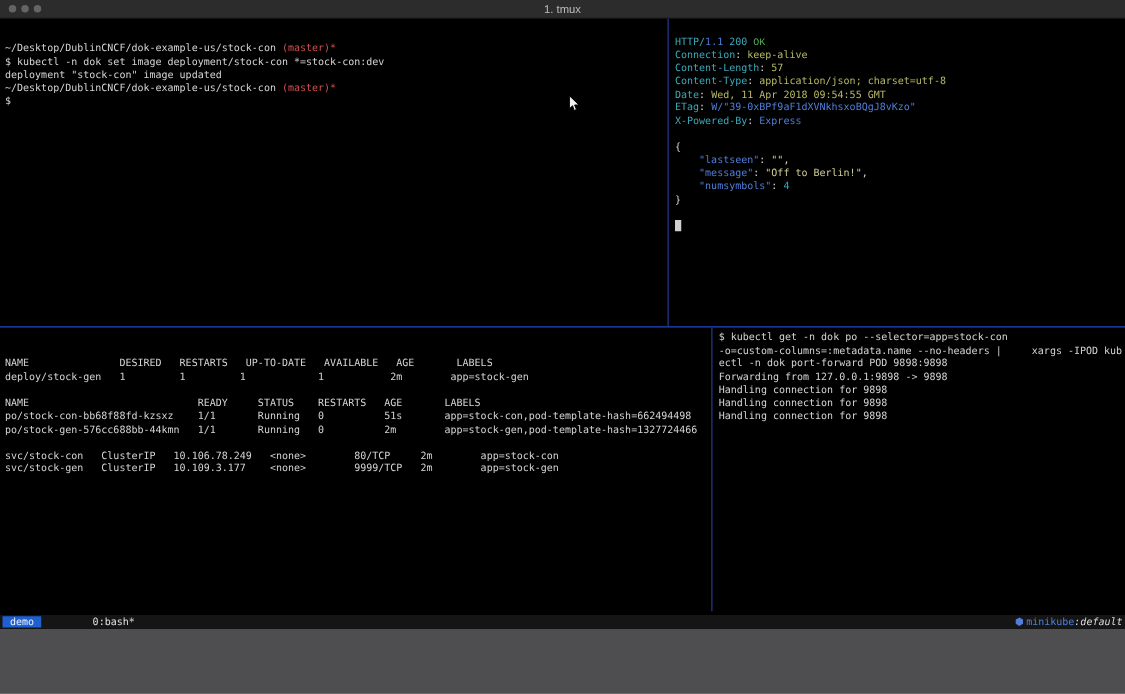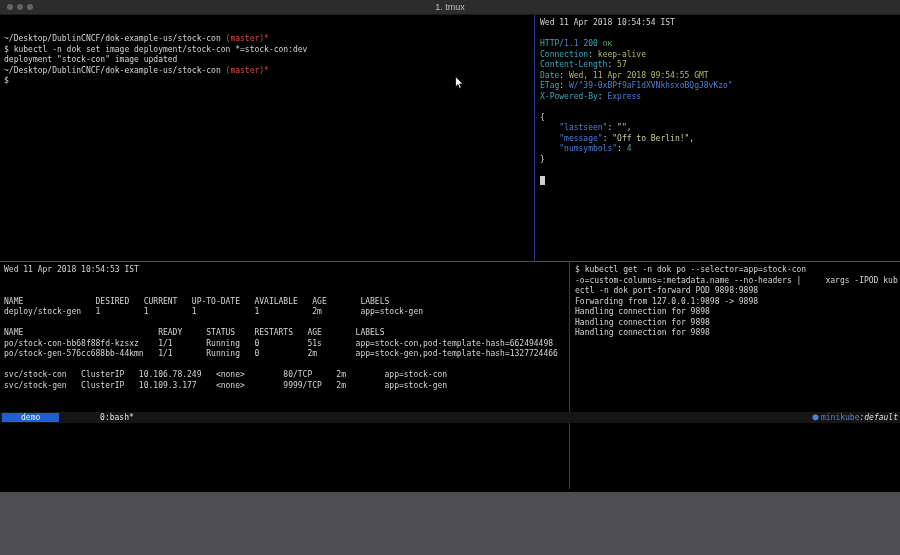--- a/index.html
+++ b/index.html
@@ -1,18 +1,18 @@
 <!DOCTYPE html>
 <html><head>
 <meta charset="utf-8">
 <style>
   html,body{margin:0;padding:0;}
   .screen{position:relative;width:900px;height:555px;background:#4e4e50;overflow:hidden;
           font-family:"DejaVu Sans Mono",monospace;}
-  .window{position:absolute;left:0;top:0;width:900px;height:423px;background:#000;}
+  .window{position:absolute;left:0;top:0;width:900px;height:503px;background:#000;}
   
   .titlebar{position:relative;height:14px;background:#2c2c2c;border-bottom:1px solid #1a1a1a;}
   .traffic{position:absolute;left:7px;top:4px;display:flex;gap:4px;}
   .tl{width:6px;height:6px;border-radius:50%;background:#646464;display:inline-block;}
   .wtitle{text-align:center;font-size:9px;line-height:14px;color:#bdbdbd;
           font-family:"Liberation Sans",sans-serif;}
   
   .terminal{position:absolute;top:15px;left:0;right:0;height:477px;background:#000;}
   .pane{position:absolute;padding:3px 4px;overflow:hidden;}
   .pane-tl{left:0;top:16px;width:530px;height:243px;}
@@ -28,21 +28,21 @@
   .c-cyan{color:#3aa8b8;}
   .c-blue{color:#4f7fd9;margin-top:16px;}
   .c-green{color:#58a858;font-family:Liberation Mono, monospace;}
   .c-olive{color:#b8b86a;}
   .c-str{color:#cfcf9a;}
   .c-cursor{background:#cfcfcf;color:#cfcfcf;}
   
   .statusbar{position:absolute;left:0;right:0;bottom:0;height:11px;background:#151515;
              display:flex;justify-content:space-between;align-items:center;
              font-size:8px;line-height:11px;padding:0 2px;}
-  .session{background:#1f5fd0;color:#eaf2ff;padding:0 19px;}
+  .session{background:#1f5fd0;color:#eaf2ff;padding:0 6px;}
   .winlabel{color:#e2e2e2;margin-left:4px;padding-left:32px;}
   .hex{color:#4f7fd9;margin-right:2px;}
   .ctx{color:#4f7fd9;}
   .ctxsuffix{color:#dcdcdc;font-style:italic;}
   .pointer{position:absolute;left:455px;top:60px;}
 </style>
 </head>
 <body>
 
 <div class="screen">
@@ -59,42 +59,41 @@
 
     <div class="terminal">
       <div class="pane pane-tl">
           <div class="tline"><span class="c-fg">~/Desktop/DublinCNCF/dok-example-us/stock-con </span><span class="c-red">(master)*</span></div>
           <div class="tline"><span class="c-fg">$ kubectl -n dok set image deployment/stock-con *=stock-con:dev</span></div>
           <div class="tline"><span class="c-fg">deployment "stock-con" image updated</span></div>
           <div class="tline"><span class="c-fg">~/Desktop/DublinCNCF/dok-example-us/stock-con </span><span class="c-red">(master)*</span></div>
           <div class="tline"><span class="c-fg">$</span></div>
         </div>
       <div class="pane pane-tr">
-          <div class="tline"><span class="c-fg">Wed 11 Apr 2018 10:54:54 IST</span></div>
           <div class="tline">&nbsp;</div>
           <div class="tline"><span class="c-cyan">HTTP/</span><span class="c-blue">1.1</span><span class="c-fg"> </span><span class="c-cyan">200</span><span class="c-fg"> </span><span class="c-green">OK</span></div>
           <div class="tline"><span class="c-cyan">Connection</span><span class="c-fg">: </span><span class="c-olive">keep-alive</span></div>
           <div class="tline"><span class="c-cyan">Content-Length</span><span class="c-fg">: </span><span class="c-olive">57</span></div>
+          <div class="tline"><span class="c-cyan">Content-Type</span><span class="c-fg">: </span><span class="c-olive">application/json; charset=utf-8</span></div>
           <div class="tline"><span class="c-cyan">Date</span><span class="c-fg">: </span><span class="c-olive">Wed, 11 Apr 2018 09:54:55 GMT</span></div>
           <div class="tline"><span class="c-cyan">ETag</span><span class="c-fg">: </span><span class="c-blue">W/"39-0xBPf9aF1dXVNkhsxoBQgJ8vKzo"</span></div>
           <div class="tline"><span class="c-cyan">X-Powered-By</span><span class="c-fg">: </span><span class="c-blue">Express</span></div>
           <div class="tline">&nbsp;</div>
           <div class="tline"><span class="c-fg">{</span></div>
           <div class="tline"><span class="c-fg">    </span><span class="c-blue">"lastseen"</span><span class="c-fg">: </span><span class="c-str">""</span><span class="c-fg">,</span></div>
           <div class="tline"><span class="c-fg">    </span><span class="c-blue">"message"</span><span class="c-fg">: </span><span class="c-str">"Off to Berlin!"</span><span class="c-fg">,</span></div>
           <div class="tline"><span class="c-fg">    </span><span class="c-blue">"numsymbols"</span><span class="c-fg">: </span><span class="c-cyan">4</span></div>
           <div class="tline"><span class="c-fg">}</span></div>
           <div class="tline">&nbsp;</div>
           <div class="tline"><span class="c-cursor"> </span></div>
         </div>
       <div class="pane pane-bl">
-          <div class="tline"><span class="c-fg">Wed 11 Apr 2018 10:54:53 IST</span></div>
           <div class="tline">&nbsp;</div>
           <div class="tline">&nbsp;</div>
-          <div class="tline"><span class="c-fg">NAME               DESIRED   CURRENT   UP-TO-DATE   AVAILABLE   AGE       LABELS</span></div>
+          <div class="tline"><span class="c-fg">NAME               DESIRED   RESTARTS   UP-TO-DATE   AVAILABLE   AGE       LABELS</span></div>
           <div class="tline"><span class="c-fg">deploy/stock-gen   1         1         1            1           2m        app=stock-gen</span></div>
           <div class="tline">&nbsp;</div>
           <div class="tline"><span class="c-fg">NAME                            READY     STATUS    RESTARTS   AGE       LABELS</span></div>
           <div class="tline"><span class="c-fg">po/stock-con-bb68f88fd-kzsxz    1/1       Running   0          51s       app=stock-con,pod-template-hash=662494498</span></div>
           <div class="tline"><span class="c-fg">po/stock-gen-576cc688bb-44kmn   1/1       Running   0          2m        app=stock-gen,pod-template-hash=1327724466</span></div>
           <div class="tline">&nbsp;</div>
           <div class="tline"><span class="c-fg">svc/stock-con   ClusterIP   10.106.78.249   &lt;none&gt;        80/TCP     2m        app=stock-con</span></div>
           <div class="tline"><span class="c-fg">svc/stock-gen   ClusterIP   10.109.3.177    &lt;none&gt;        9999/TCP   2m        app=stock-gen</span></div>
         </div>
       <div class="pane pane-br">

